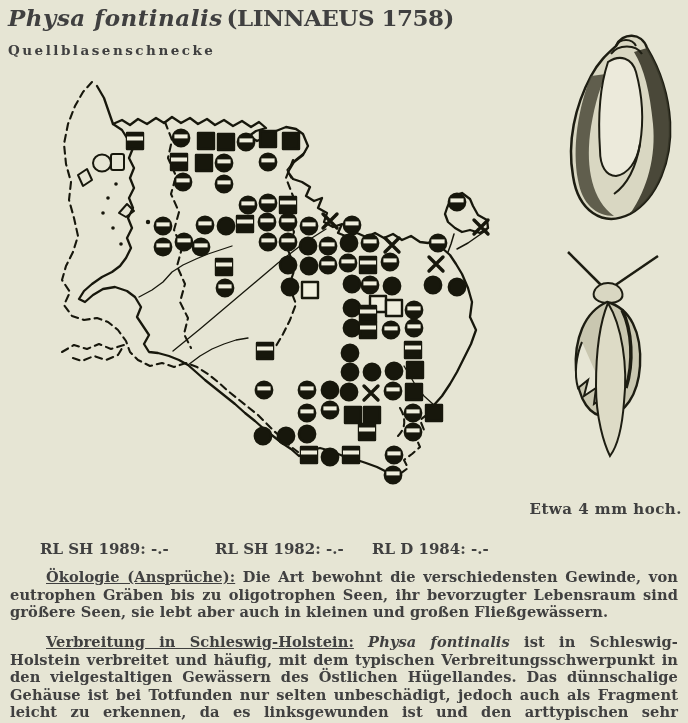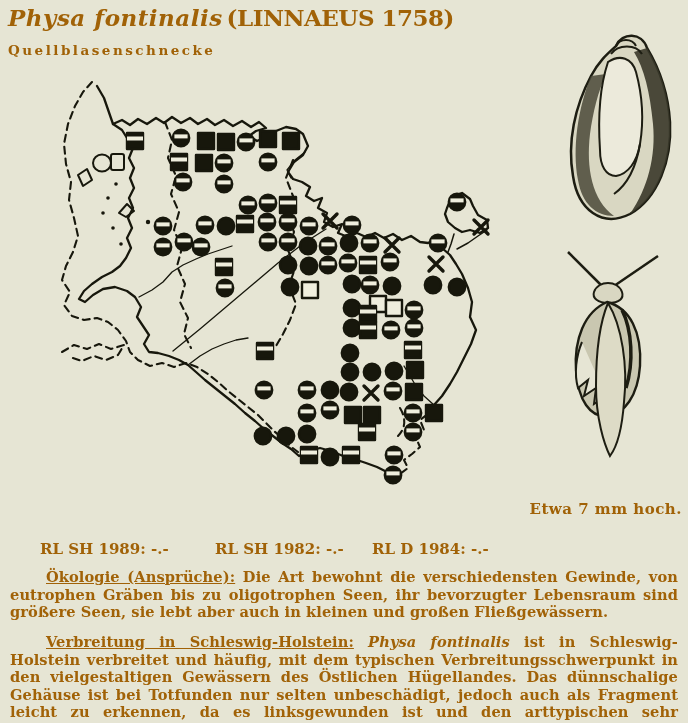--- a/index.html
+++ b/index.html
@@ -1,21 +1,21 @@
 <!DOCTYPE html>
 <html><head>
 <meta charset="utf-8">
 <style>
   html,body{margin:0;padding:0;}
   .page{
     position:relative;
     width:688px;height:723px;
     background:#e6e5d4;
     font-family:"DejaVu Serif", serif;
-    color:#a16207;
+    color:#404040;
     overflow:hidden;
   }
   .title{position:absolute;left:8px;top:4px;font-size:23px;white-space:nowrap;}
   .title .species{font-style:italic;font-weight:bold;letter-spacing:0.5px;}
   .title .authority{font-weight:bold;font-style:normal;letter-spacing:-0.5px;margin-left:4px;}
   .subtitle{position:absolute;left:8px;top:42px;font-size:13.5px;font-weight:bold;letter-spacing:2.5px;}
   .size-note{position:absolute;right:6px;top:500px;font-size:15px;font-weight:bold;letter-spacing:0.5px;}
   .vtyp{position:absolute;left:40px;top:520px;font-size:15px;font-weight:bold;white-space:nowrap;}
   .rl-row{position:absolute;left:0;top:540px;width:632px;height:18px;font-size:15px;font-weight:bold;}
   .rl-item{position:absolute;white-space:nowrap;}
@@ -437,21 +437,21 @@
       <path d="M50,40 L16,6" stroke-width="2.5"></path>
       <path d="M62,40 L106,10" stroke-width="2.5"></path>
       <path d="M42,46 C46,34 66,34 70,46 C72,52 68,57 56,57 C46,57 40,52 42,46 Z" fill="#d9d7c2" stroke-width="2"></path>
       <path d="M55,56 C78,62 90,86 88,120 C86,150 72,168 56,170 C38,172 26,154 24,124 C22,94 32,66 55,56 Z" fill="#c9c7b0" stroke-width="2.4"></path>
       <path d="M30,96 C24,110 22,128 26,142 L36,134 L32,150 L44,142 L42,158 L54,150" fill="#e6e5d4" stroke-width="2"></path>
       <path d="M70,64 C80,84 82,116 74,142" stroke-width="3.5"></path>
       <path d="M56,57 C70,80 76,120 72,156 C70,184 64,202 58,210 C52,198 44,172 44,140 C44,108 48,76 56,57 Z" fill="#dddbc6" stroke-width="2"></path>
     </g>
   </svg>
 
-  <div class="size-note">Etwa 7 mm hoch.</div>
+  <div class="size-note">Etwa 4 mm hoch.</div>
 
 
   <div class="rl-row">
     <span class="rl-item rl-0"><span>RL SH 1989:</span> <span>-.-</span></span>
     <span class="rl-item rl-1"><span>RL SH 1982:</span> <span>-.-</span></span>
     <span class="rl-item rl-2"><span>RL D 1984:</span> <span>-.-</span></span>
   </div>
 
   <p class="para para-ecology">
     <span class="hd">Ökologie (Ansprüche):</span><span> Die Art bewohnt die verschiedensten Gewinde, von eutrophen Gräben bis zu oligotrophen Seen, ihr bevorzugter Lebensraum sind größere Seen, sie lebt aber auch in kleinen und großen Fließgewässern.</span>

